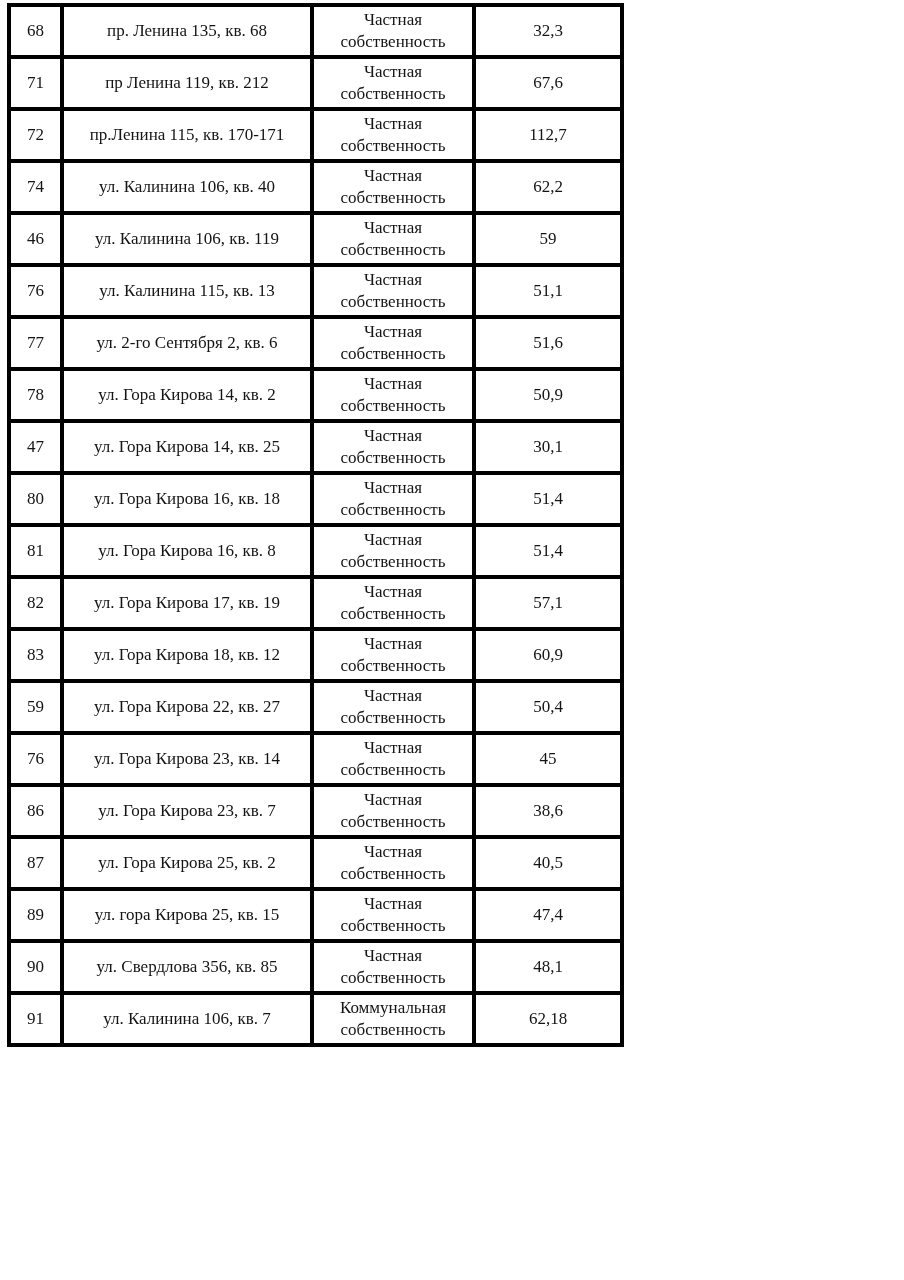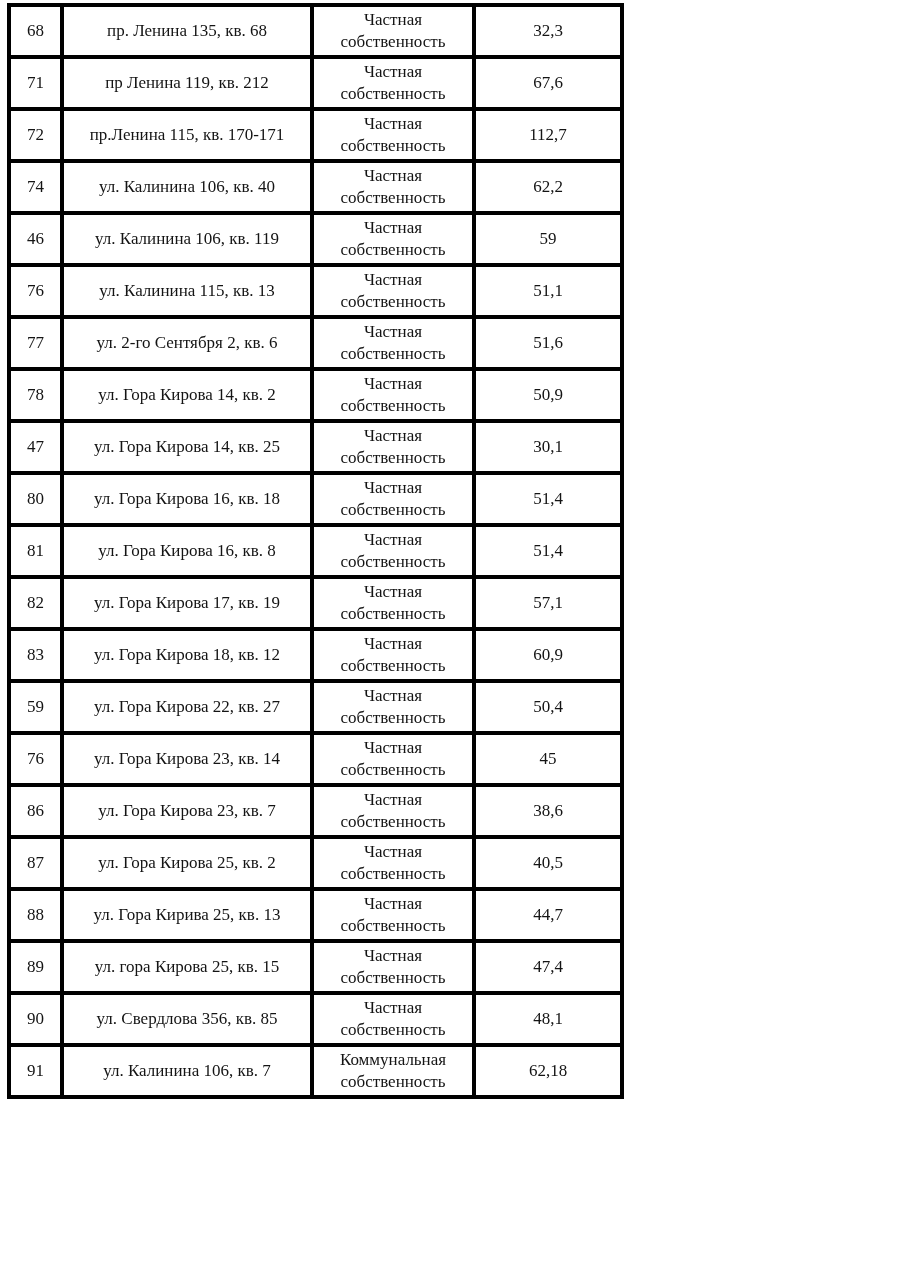--- a/index.html
+++ b/index.html
@@ -149,26 +149,20 @@
     <td>Частная собственность</td>
     <td>38,6</td>
   </tr>
         <tr>
     <td>87</td>
     <td>ул. Гора Кирова 25, кв. 2</td>
     <td>Частная собственность</td>
     <td>40,5</td>
   </tr>
         <tr>
-    <td>88</td>
-    <td>ул. Гора Кирива 25, кв. 13</td>
-    <td>Частная собственность</td>
-    <td>44,7</td>
-  </tr>
-        <tr>
     <td>89</td>
     <td>ул. гора Кирова 25, кв. 15</td>
     <td>Частная собственность</td>
     <td>47,4</td>
   </tr>
         <tr>
     <td>90</td>
     <td>ул. Свердлова 356, кв. 85</td>
     <td>Частная собственность</td>
     <td>48,1</td>

